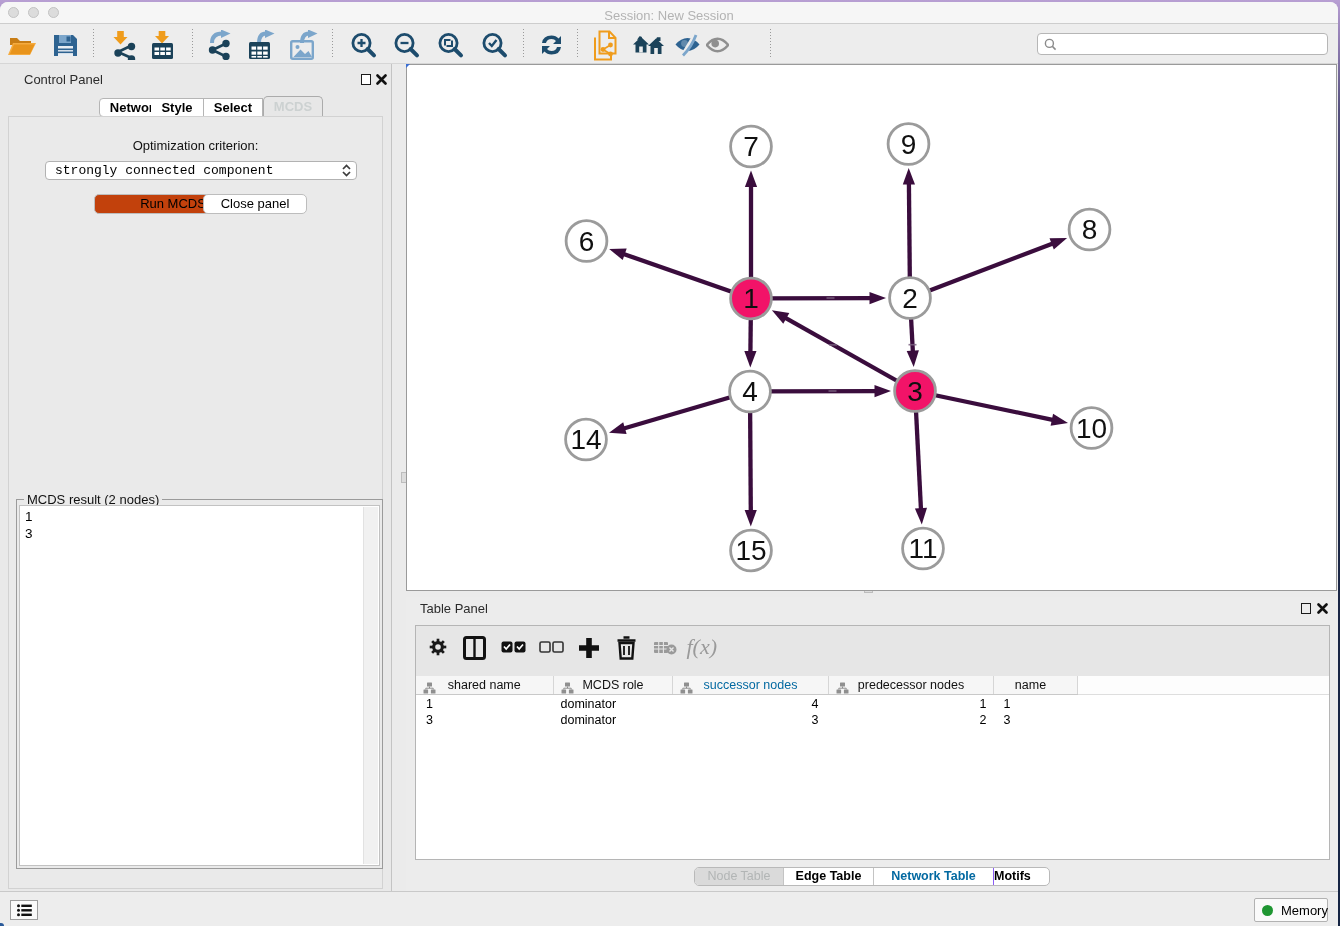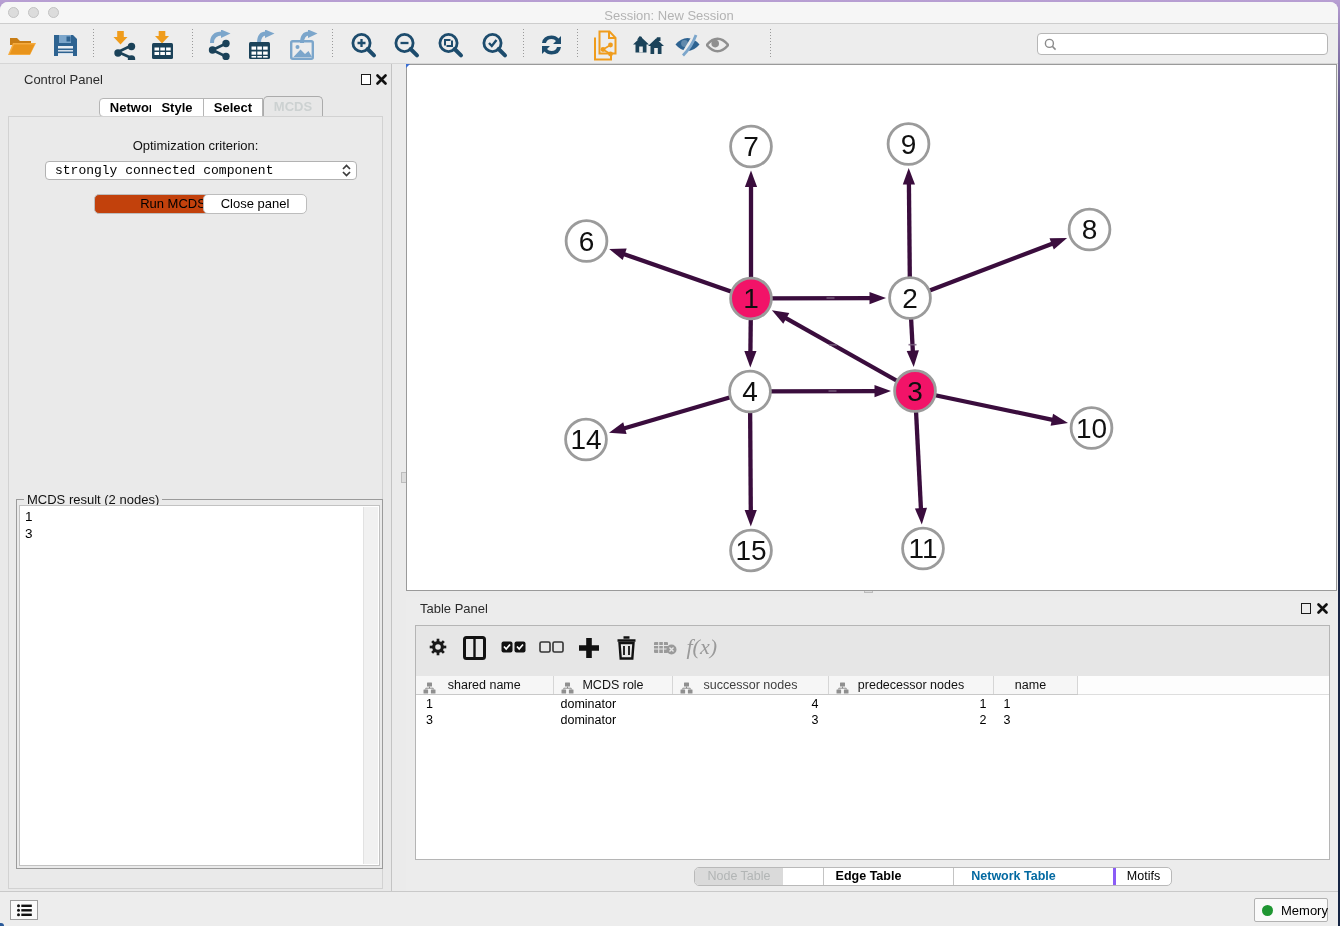--- a/index.html
+++ b/index.html
@@ -337,21 +337,21 @@
             </g>
           </svg></span>shared name</div>
       <div class="abs" style="left:138.5px;top:50px;width:118px;height:18px;border-right:1px solid #d6d6d6;font-size:12.5px;color:#111;text-align:center;line-height:18px;"><span style="position:absolute;left:7px;top:3px;"><svg width="13" height="12" viewBox="0 0 13 12" style="vertical-align:-2px">
             <g fill="#8f8f8f">
               <rect x="4" y="0.5" width="5" height="4" rx="0.5"></rect>
               <rect x="0.5" y="7.5" width="4.6" height="4" rx="0.5"></rect>
               <rect x="7.9" y="7.5" width="4.6" height="4" rx="0.5"></rect>
               <path d="M6.5 4.5 L6.5 6.2 M2.8 7.5 L2.8 6.2 L10.2 6.2 L10.2 7.5" stroke="#8f8f8f" stroke-width="1" fill="none"></path>
             </g>
           </svg></span>MCDS role</div>
-      <div class="abs" style="left:257.5px;top:50px;width:155px;height:18px;border-right:1px solid #d6d6d6;font-size:12.5px;color:#404040;text-align:center;line-height:18px;"><span style="position:absolute;left:7px;top:3px;"><svg width="13" height="12" viewBox="0 0 13 12" style="vertical-align:-2px">
+      <div class="abs" style="left:257.5px;top:50px;width:155px;height:18px;border-right:1px solid #d6d6d6;font-size:12.5px;color:#0369a1;text-align:center;line-height:18px;"><span style="position:absolute;left:7px;top:3px;"><svg width="13" height="12" viewBox="0 0 13 12" style="vertical-align:-2px">
             <g fill="#8f8f8f">
               <rect x="4" y="0.5" width="5" height="4" rx="0.5"></rect>
               <rect x="0.5" y="7.5" width="4.6" height="4" rx="0.5"></rect>
               <rect x="7.9" y="7.5" width="4.6" height="4" rx="0.5"></rect>
               <path d="M6.5 4.5 L6.5 6.2 M2.8 7.5 L2.8 6.2 L10.2 6.2 L10.2 7.5" stroke="#8f8f8f" stroke-width="1" fill="none"></path>
             </g>
           </svg></span>successor nodes</div>
       <div class="abs" style="left:413.5px;top:50px;width:164px;height:18px;border-right:1px solid #d6d6d6;font-size:12.5px;color:#111;text-align:center;line-height:18px;"><span style="position:absolute;left:7px;top:3px;"><svg width="13" height="12" viewBox="0 0 13 12" style="vertical-align:-2px">
             <g fill="#8f8f8f">
               <rect x="4" y="0.5" width="5" height="4" rx="0.5"></rect>
@@ -365,25 +365,25 @@
       <div class="abs" style="left:145px;top:71px;font-size:12.5px;color:#000;">dominator</div>
       <div class="abs" style="left:303px;top:71px;width:100px;text-align:right;font-size:12.5px;color:#000;">4</div>
       <div class="abs" style="left:471px;top:71px;width:100px;text-align:right;font-size:12.5px;color:#000;">1</div>
       <div class="abs" style="left:588px;top:71px;font-size:12.5px;color:#000;">1</div>
       <div class="abs" style="left:10.5px;top:87px;font-size:12.5px;color:#000;">3</div>
       <div class="abs" style="left:145px;top:87px;font-size:12.5px;color:#000;">dominator</div>
       <div class="abs" style="left:303px;top:87px;width:100px;text-align:right;font-size:12.5px;color:#000;">3</div>
       <div class="abs" style="left:471px;top:87px;width:100px;text-align:right;font-size:12.5px;color:#000;">2</div>
       <div class="abs" style="left:588px;top:87px;font-size:12.5px;color:#000;">3</div>
   </div>
-  <div class="abs" style="left:288px;top:269.5px;height:17px;border:1px solid #b9b9b9;border-radius:5px;background:#fff;display:flex;font-size:12.5px;line-height:17px;gap:40px;">
+  <div class="abs" style="left:288px;top:269.5px;height:17px;border:1px solid #b9b9b9;border-radius:5px;background:#fff;display:flex;font-size:12.5px;line-height:17px;">
     <div style="width:88px;text-align:center;background:#dadada;color:#b2b5b5;border-radius:4px 0 0 4px;">Node Table</div>
     <div style="width:89px;text-align:center;border-left:1px solid #c4c4c4;color:#000;font-weight:600;">Edge Table</div>
     <div style="width:119px;text-align:center;border-left:1px solid #c4c4c4;color:#0369a1;font-weight:600;">Network Table</div>
-    <div style="width:55px;text-align:center;border-left:3px solid #8b5cf6;color:#000;font-weight:400;">Motifs</div>
+    <div style="width:55px;border-left:1px solid #8b5cf6;color:#000;font-weight:700;">Motifs</div>
   </div>
 </div>
 <div class="abs" style="left:0;top:891px;width:1338px;height:35px;background:#ededed;border-top:1px solid #c9c9c9;">
   <div class="abs" style="left:10px;top:8px;width:26px;height:18px;background:#fafafa;border:1px solid #9e9e9e;">
     <svg class="abs" style="left:6px;top:3px" width="15" height="13" viewBox="0 0 15 13">
         <g fill="#111">
           <circle cx="1.5" cy="1.8" r="1.5"></circle>
           <circle cx="1.5" cy="6.3" r="1.5"></circle>
           <circle cx="1.5" cy="10.8" r="1.5"></circle>
           <rect x="4.3" y="0.6" width="10.5" height="2.4"></rect>

